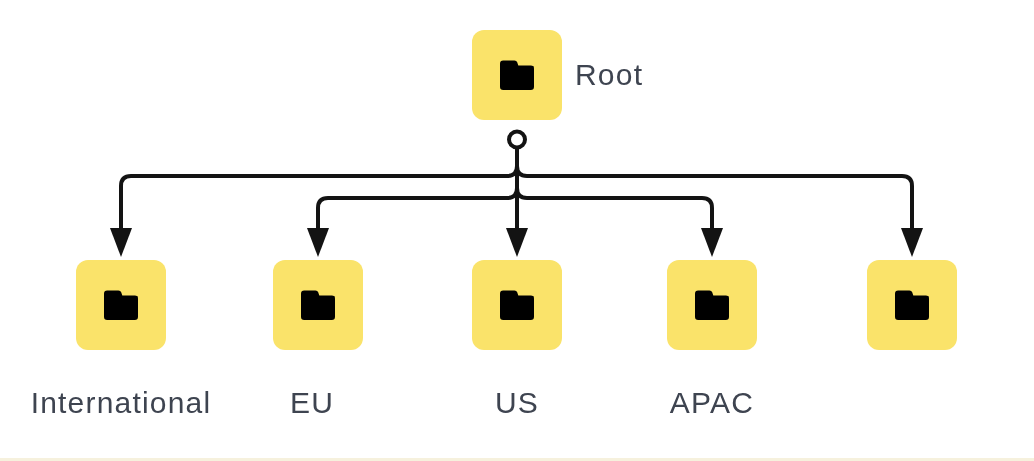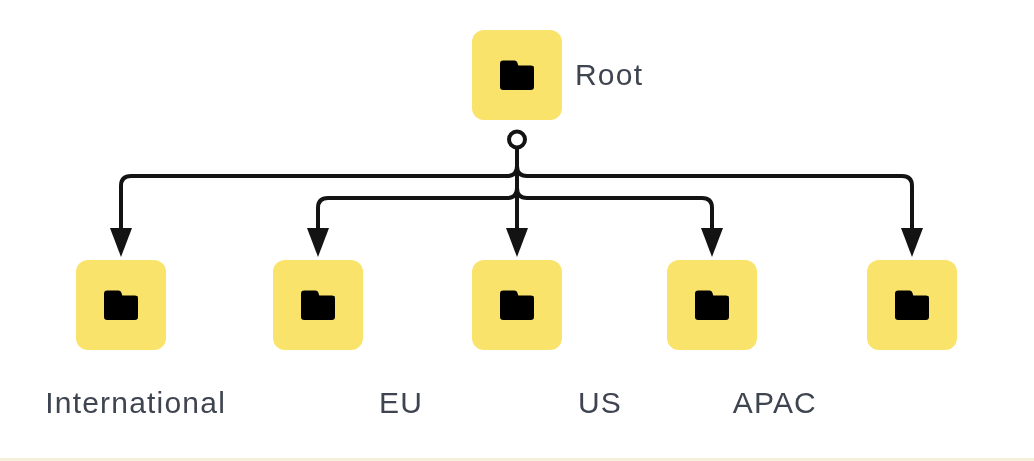--- a/index.html
+++ b/index.html
@@ -57,21 +57,21 @@
     position: absolute;
     color: var(--label-text);
     font-size: 30px;
     line-height: 36px;
     letter-spacing: 1.2px;
     white-space: nowrap;
   }
   .child-label {
     width: 210px;
     top: 385px;
-    text-align: right;
+    text-align: center;
   }
   .root-label {
     left: 575px;
     top: 57px;
   }
   .bottom-strip {
     position: absolute;
     left: 0;
     top: 458px;
     width: 1034px;
@@ -135,19 +135,19 @@
         <use href="#folderShape"></use>
       </svg>
   </div>
   <div class="node" style="left:867px; top:260px;">
     <svg class="folder" viewBox="0 0 40 36">
         <use href="#folderShape"></use>
       </svg>
   </div>
 
   <div class="label child-label" style="left:16px;">International</div>
-  <div class="label child-label" style="left:213px;">EU</div>
+  <div class="label child-label" style="left:207px;">EU</div>
   <div class="label child-label" style="left:412px;">US</div>
   <div class="label child-label" style="left:607px;">APAC</div>
 
   <div class="bottom-strip"></div>
 
 </div>
 
 </body></html>

